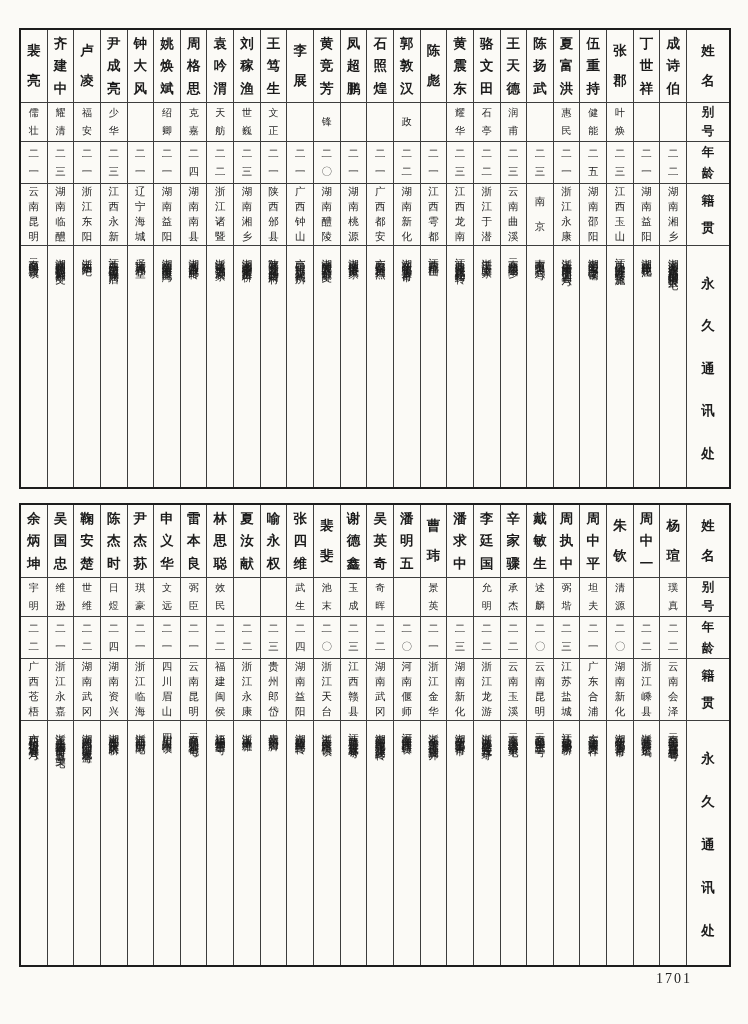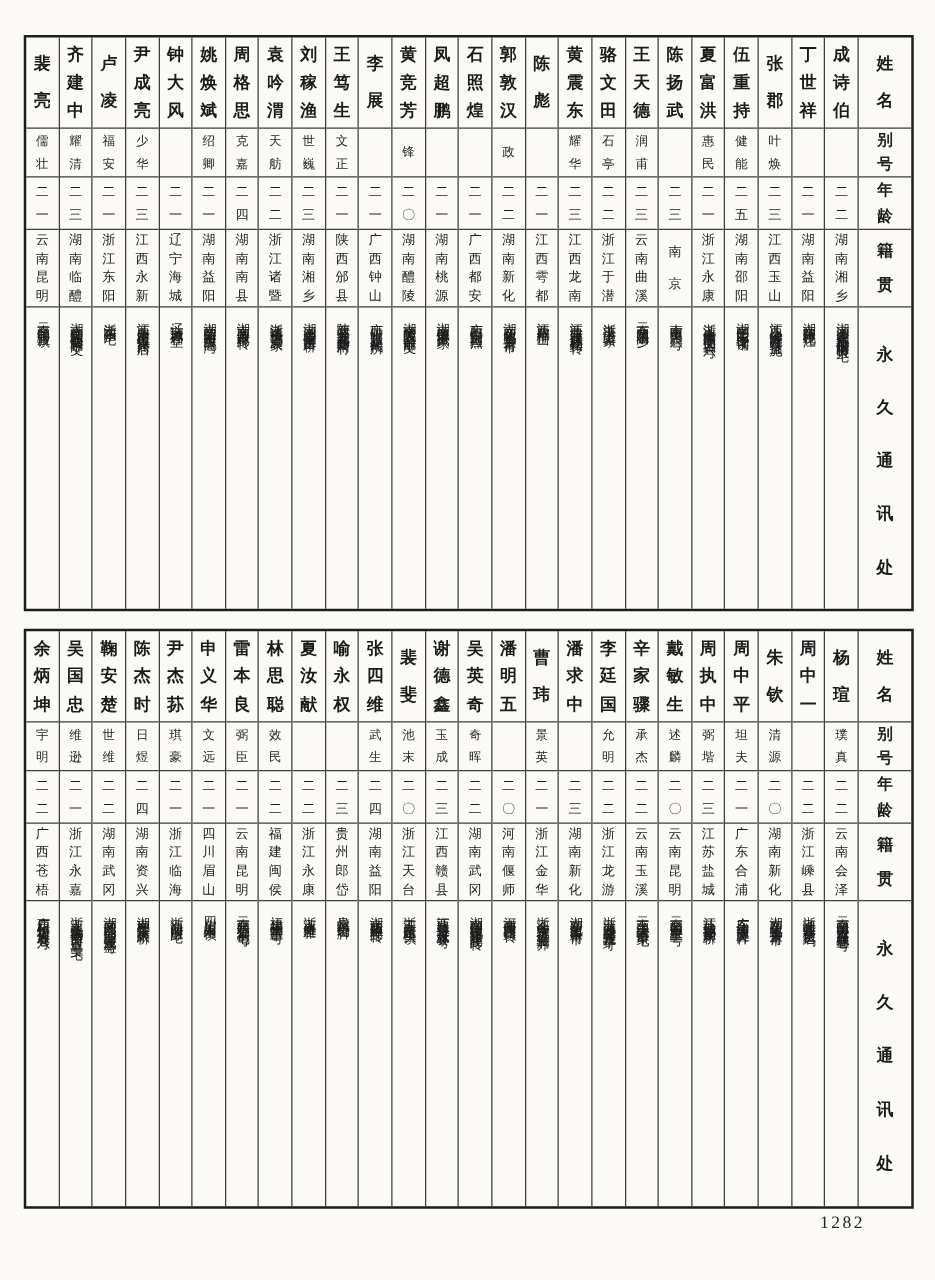--- a/index.html
+++ b/index.html
@@ -1317,14 +1317,14 @@
           <span>西</span>
           <span>苍</span>
           <span>梧</span>
         </div>
     <div class="cell c-address">
       <span class="vtext">广西梧州长堤街河堤巷六号</span>
     </div>
   </div>
 </div>
 
-  <div class="pageno">1282</div>
+  <div class="pageno">1701</div>
 </div>
 
 </body></html>

